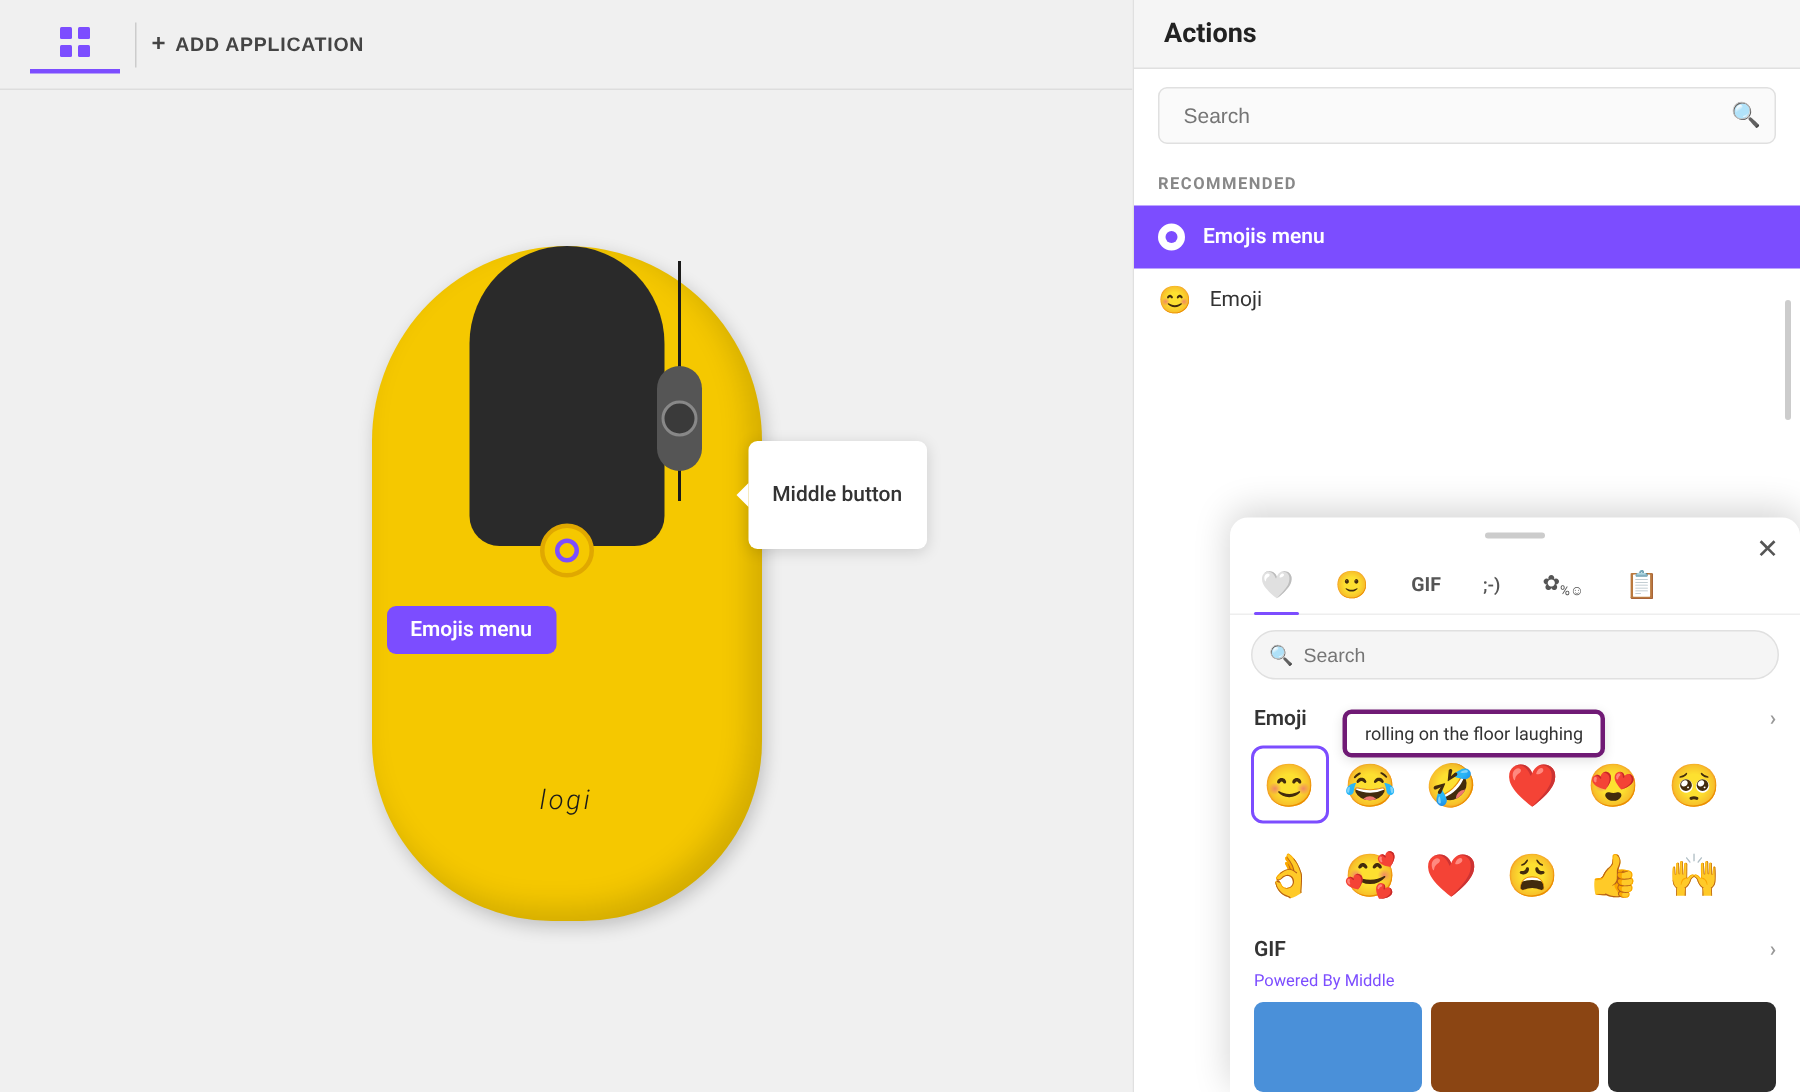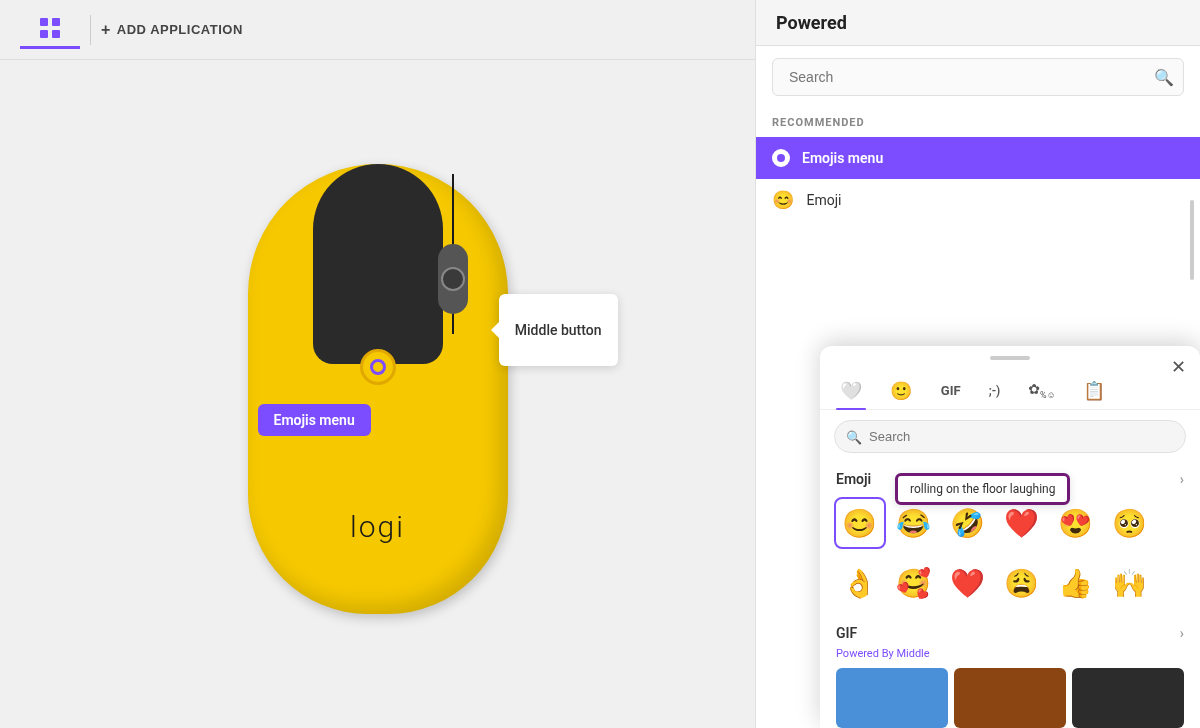--- a/index.html
+++ b/index.html
@@ -161,24 +161,25 @@
       border-radius: 50%;
       border: 3px solid #7c4dff;
       background: #f5c800;
     }
 
     .logi-text {
       position: absolute;
       bottom: 90px;
       left: 50%;
       transform: translateX(-50%);
-      font-size: 30px;
+      font-size: 18px;
       font-weight: 300;
       color: #1a1a1a;
       letter-spacing: 2px;
+      font-style: italic;
     }
 
     
     .tooltip-middle {
       position: absolute;
       top: 140px;
       right: -100px;
       background: white;
       border-radius: 6px;
       padding: 28px 16px;
@@ -562,21 +563,21 @@
         <span>Middle button</span>
       </div>
 
       <div class="emojis-label">Emojis menu</div>
     </div>
   </div>
 </div>
 
 <div class="right-panel">
   <div class="right-header">
-    <h2>Powered</h2>
+    <h2>Actions</h2>
   </div>
 
   <div class="search-bar">
     <input type="text" placeholder="Search" style="">
     <button class="search-icon-btn">🔍</button>
   </div>
 
   <div class="section-label">RECOMMENDED</div>
 
   <div class="action-item selected">

